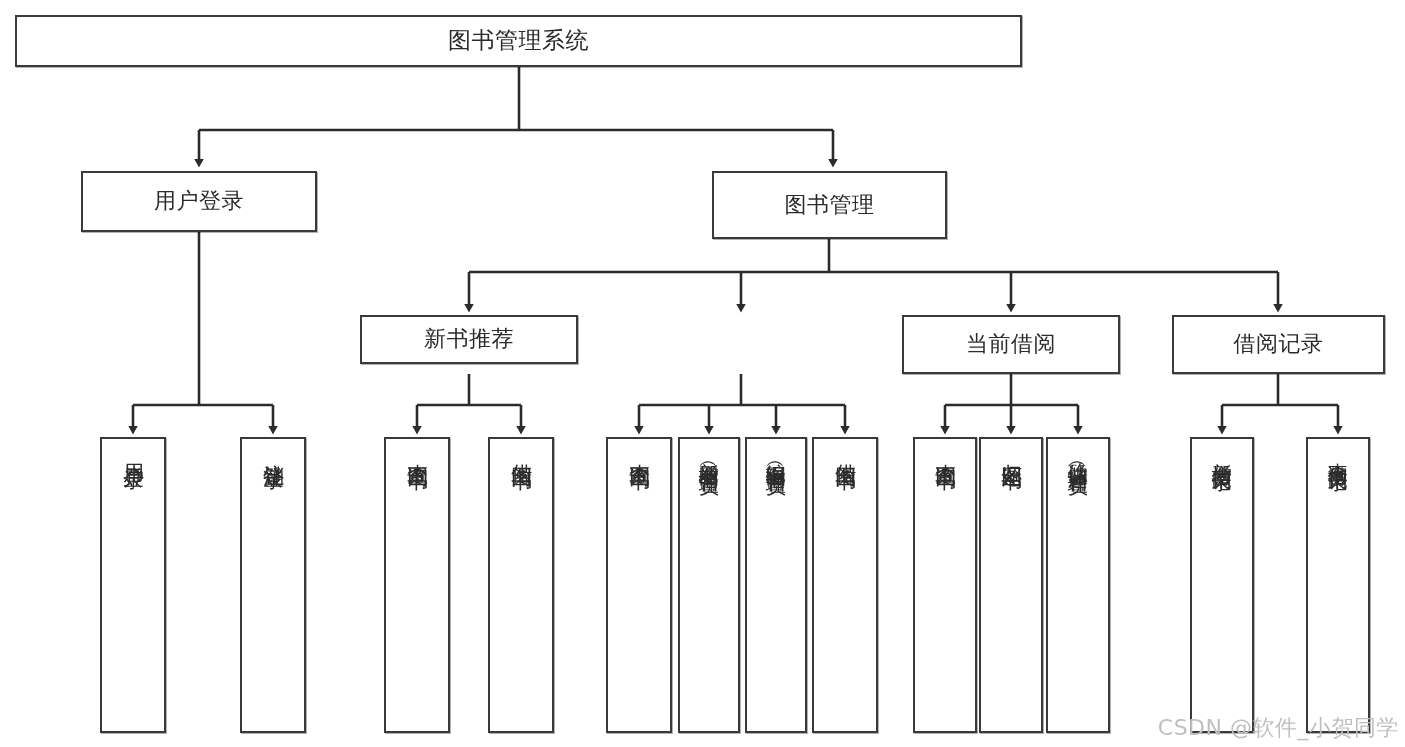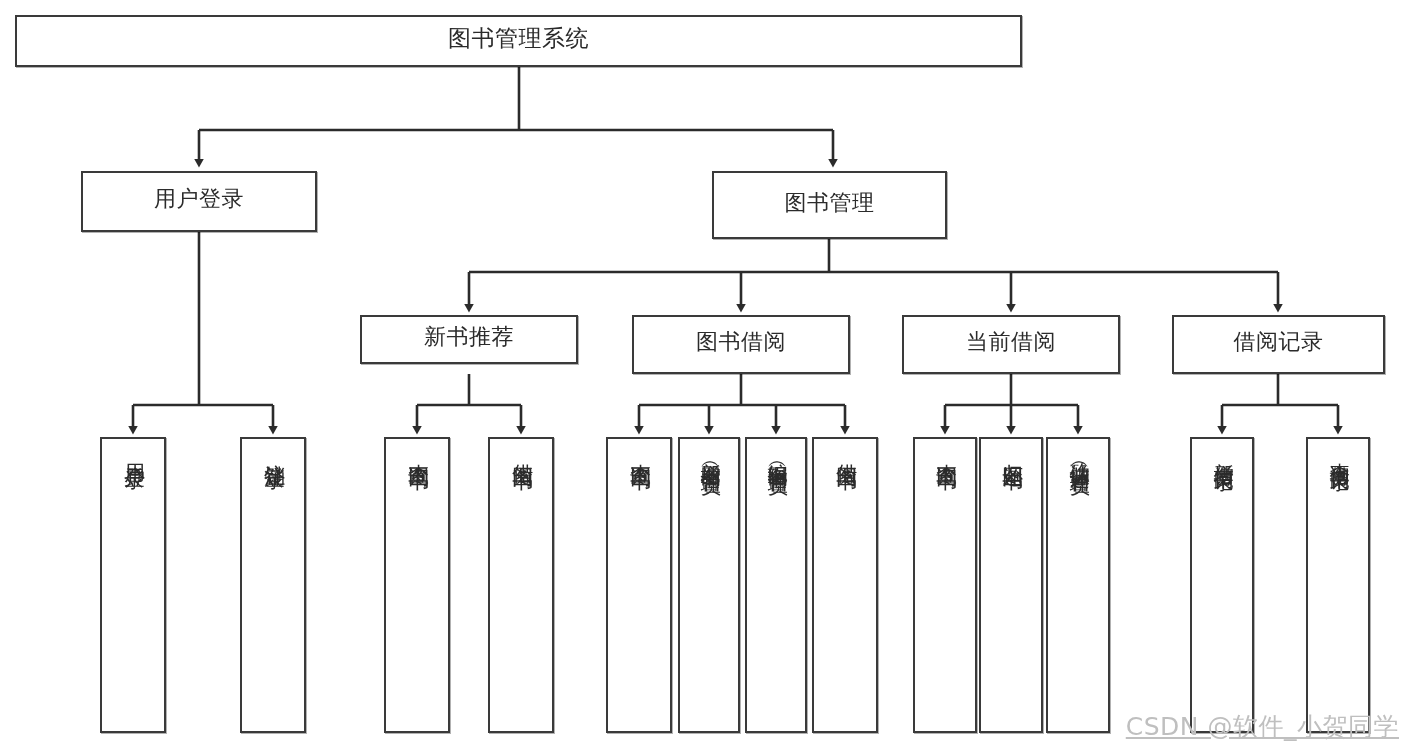--- a/index.html
+++ b/index.html
@@ -28,21 +28,20 @@
   .node {
     position: absolute;
     box-sizing: border-box;
     background: #ffffff;
     border: 2px solid #3a3a3a;
     display: flex;
     align-items: center;
     justify-content: center;
     color: #2b2b2b;
     box-shadow: 1px 1px 0 rgba(0,0,0,0.30);
-    font-family: Liberation Mono, monospace;
   }
   .node .label {
     display: block;
     letter-spacing: 0.5px;
   }
   
   .node.h .label {
     font-size: 22px;
     line-height: 1.1;
     white-space: nowrap;
@@ -63,25 +62,24 @@
     white-space: nowrap;
     text-align: center;
   }
   .node.v.tall .label {
     font-size: 20px;
   }
   .watermark {
     position: absolute;
     right: 6px;
     bottom: 4px;
-    font-size: 25px;
+    font-size: 22px;
     color: #bfbfbf;
     white-space: nowrap;
     letter-spacing: 0.5px;
-    text-decoration: underline;
   }
 </style>
 </head>
 <body>
 
 <div id="canvas">
 
   <svg id="wires" viewBox="0 0 1405 747">
     <defs>
       <marker id="arrow" markerWidth="9" markerHeight="10" refX="1.5" refY="5" orient="auto" markerUnits="userSpaceOnUse">
@@ -139,23 +137,20 @@
   <div class="node h" style="left:81px; top:171px; width:236px; height:61px;">
     <span class="label">用户登录</span>
   </div>
   <div class="node h" style="left:712px; top:171px; width:235px; height:68px;">
     <span class="label">图书管理</span>
   </div>
 
   <div class="node h" style="left:360px; top:315px; width:218px; height:49px;">
     <span class="label">新书推荐</span>
   </div>
-  <div class="node h" style="left:632px; top:315px; width:218px; height:59px;">
-    <span class="label">图书借阅</span>
-  </div>
   <div class="node h" style="left:902px; top:315px; width:218px; height:59px;">
     <span class="label">当前借阅</span>
   </div>
   <div class="node h" style="left:1172px; top:315px; width:213px; height:59px;">
     <span class="label">借阅记录</span>
   </div>
 
   <div class="node v" style="left:100px; top:437px; width:66px; height:296px;">
     <span class="label">用户登录</span>
   </div>

